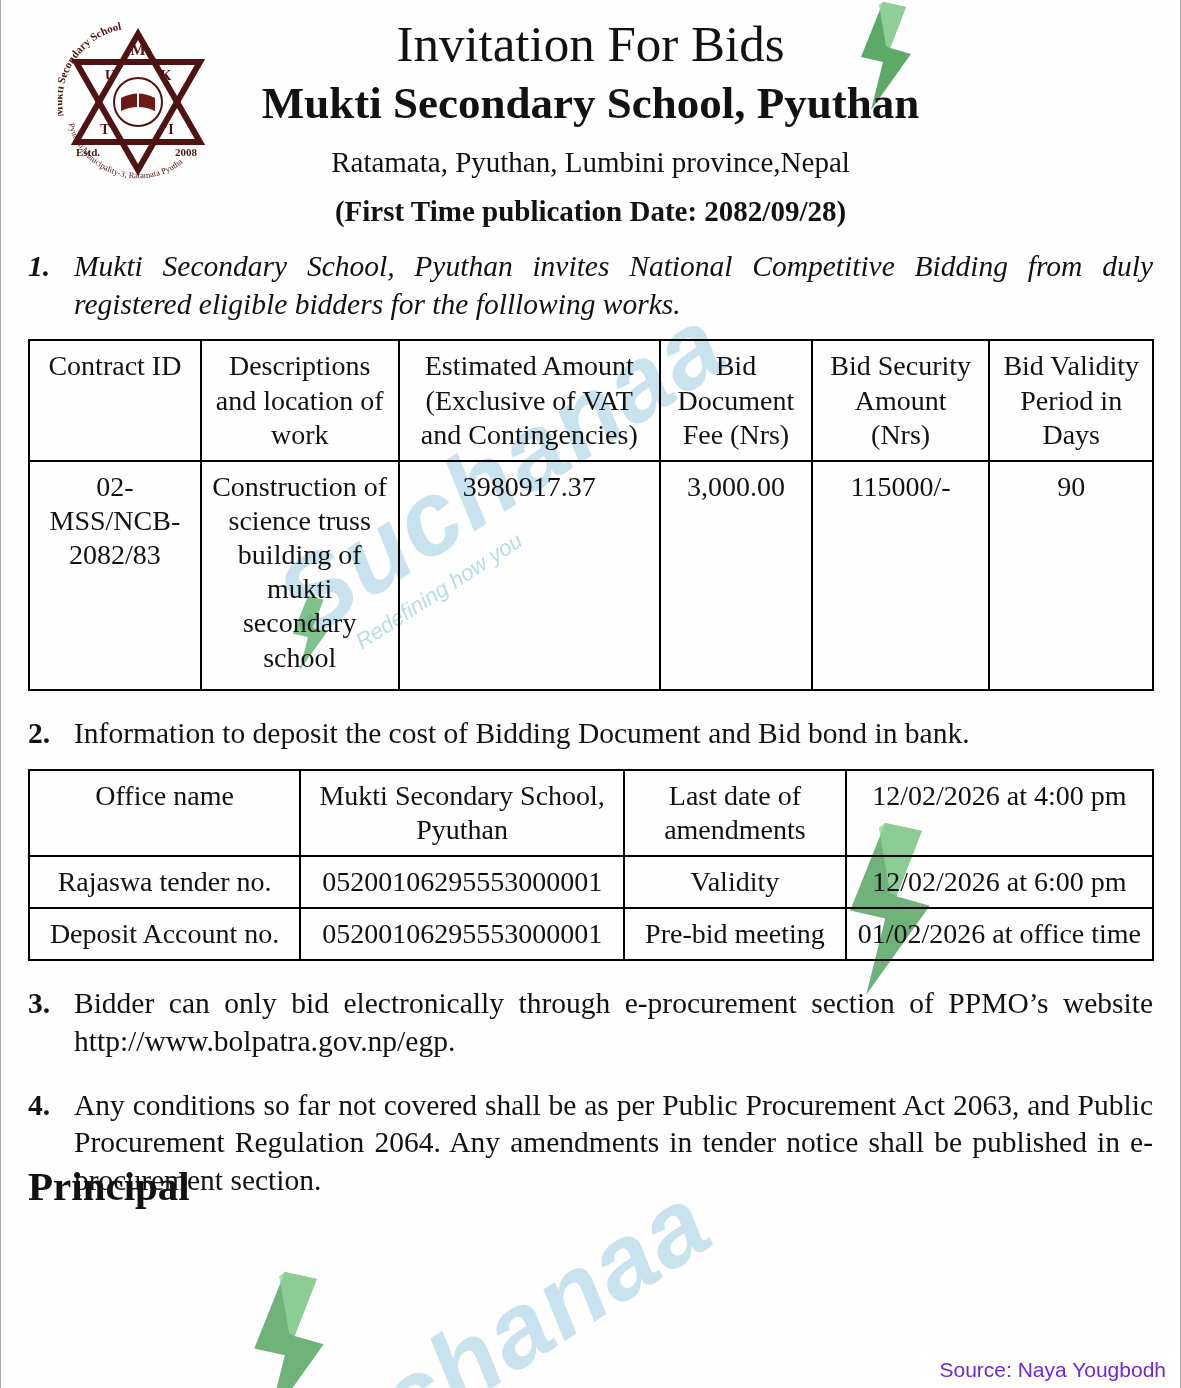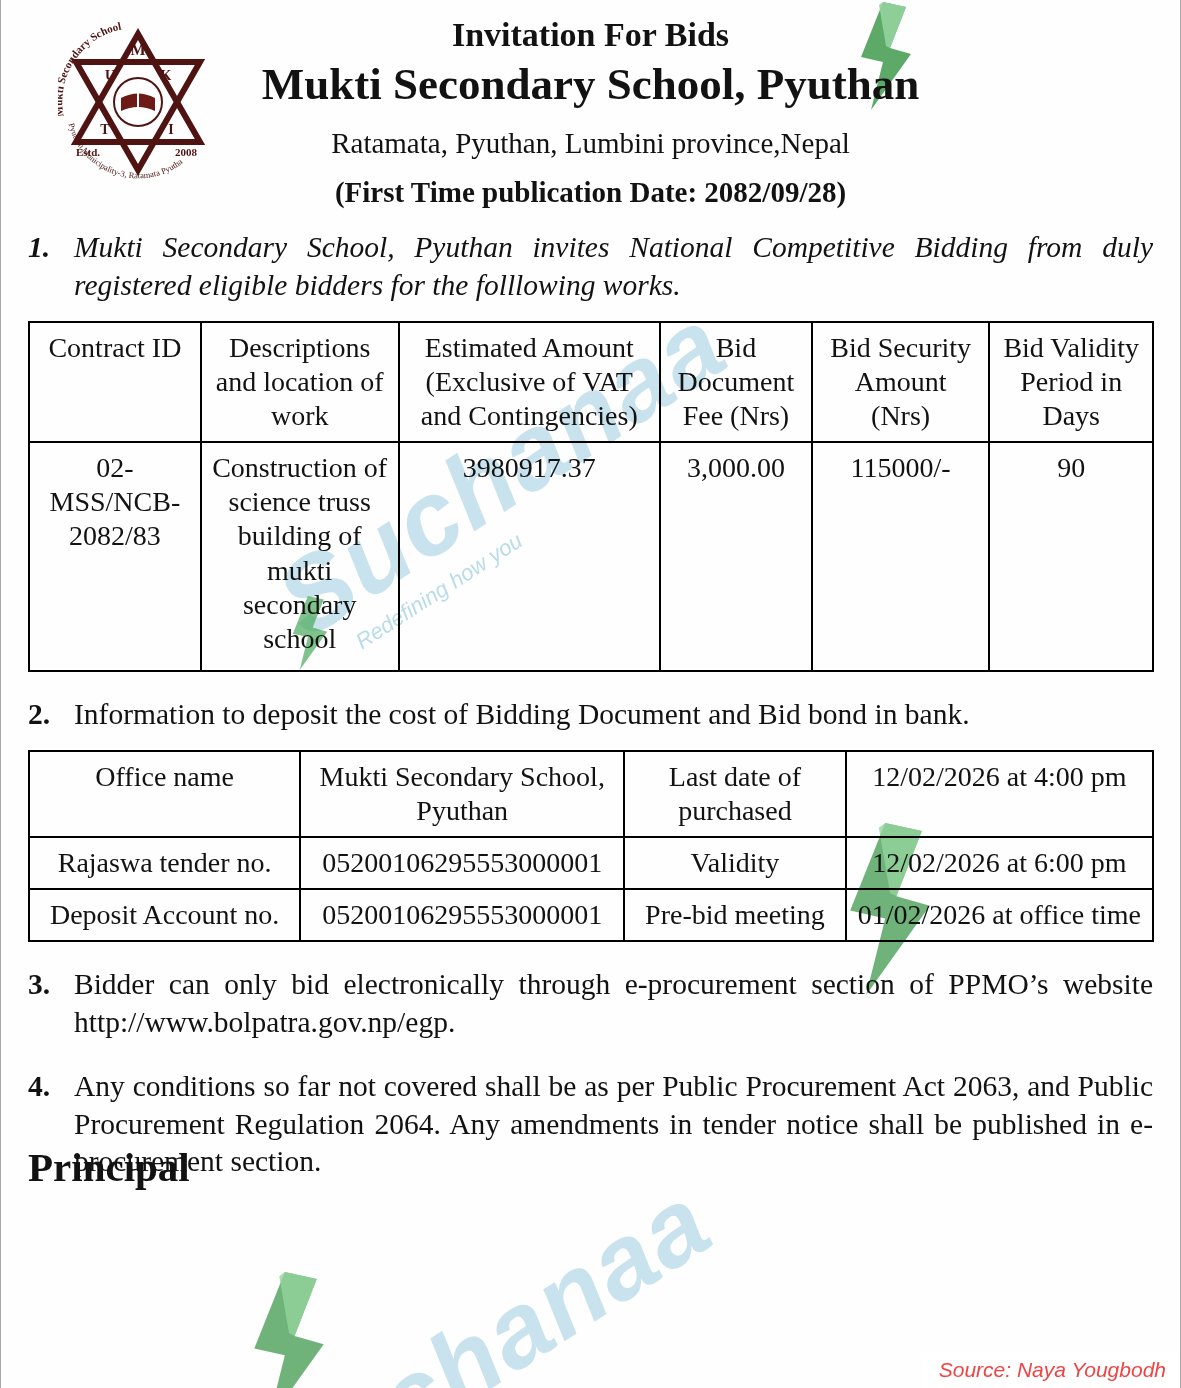--- a/index.html
+++ b/index.html
@@ -30,42 +30,42 @@
   .wm-tag {
     font-family:"Liberation Sans", sans-serif;
     font-style:italic; font-size:22px;
     color:#a9d4e4; opacity:.8; margin-left:40px; margin-top:-6px;
   }
   .bolt { position:absolute; z-index:0; pointer-events:none; }
   
   .content { position:relative; z-index:1; padding:16px 27px 0 27px; }
   .header { position:relative; text-align:center; }
   .logo { position:absolute; left:30px; top:6px; width:160px; height:160px; }
-  .title   { font-size:34px; font-weight:bold; line-height:1.1; }
+  .title   { font-size:51px; font-weight:normal; line-height:1.1; }
   .school  { font-size:45px; font-weight:bold; line-height:1.15; margin-top:6px; }
   .address { font-size:29px; font-weight:normal; margin-top:16px; }
   .pubdate { font-size:29px; font-weight:bold; margin-top:16px; }
   .item { display:flex; font-size:29.5px; line-height:1.28; margin-top:20px; }
   .item .num { width:46px; font-weight:bold; flex:0 0 auto; }
   .item .txt { flex:1; text-align:justify; }
   .item.italic .num, .item.italic .txt { font-style:italic; }
   table { border-collapse:collapse; width:1126px; margin-top:16px; background:transparent; }
   th, td {
     border:2.5px solid #000; vertical-align:top;
     font-size:28px; line-height:1.22; padding:8px 9px;
     font-weight:normal; text-align:center; overflow-wrap:break-word;
   }
   .bid-table td { padding-bottom:14px; }
   .bid-table tbody td { height:228px; }
   .sig { text-align:left; font-weight:bold; font-size:41px; margin-top:-38px; padding-right:6px; }
   .source {
     position:absolute; right:0; bottom:0; z-index:2;
     background:#fff; padding:5px 14px 6px 18px;
     font-family:"Liberation Sans", sans-serif;
-    font-style:italic; font-size:21px; color:#ef4444;
+    font-size:21px; color:#6d28d9;
   }
   
   .logo svg { width:100%; height:100%; }
   .logo text { font-family:"Liberation Serif", serif; fill:#4f1412; }
 </style>
 </head>
 <body>
 
 <div class="page">
 
@@ -174,21 +174,21 @@
       <colgroup>
         <col style="width:272px">
           <col style="width:324px">
           <col style="width:222px">
           <col style="width:308px">
       </colgroup>
       <tbody>
         <tr>
           <td>Office name</td>
           <td>Mukti Secondary School, Pyuthan</td>
-          <td>Last date of purchased</td>
+          <td>Last date of amendments</td>
           <td>12/02/2026 at 4:00 pm</td>
         </tr>
         <tr>
           <td>Rajaswa tender no.</td>
           <td>05200106295553000001</td>
           <td>Validity</td>
           <td>12/02/2026 at 6:00 pm</td>
         </tr>
         <tr>
           <td>Deposit Account no.</td>

